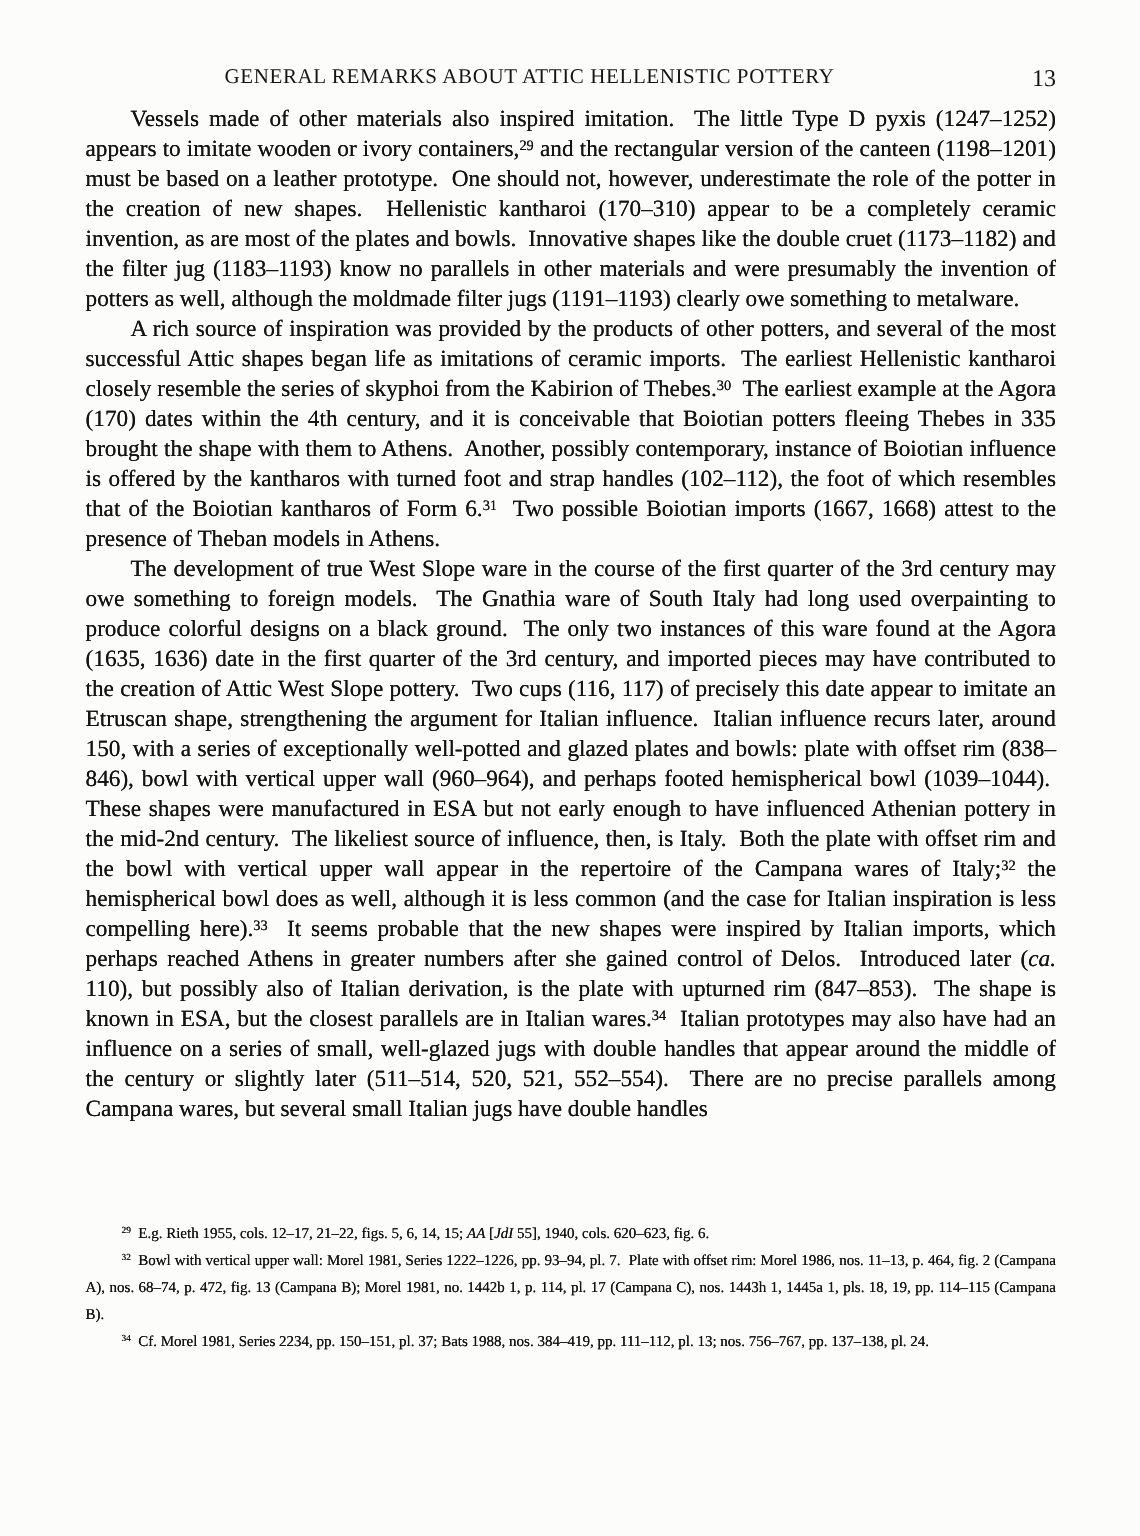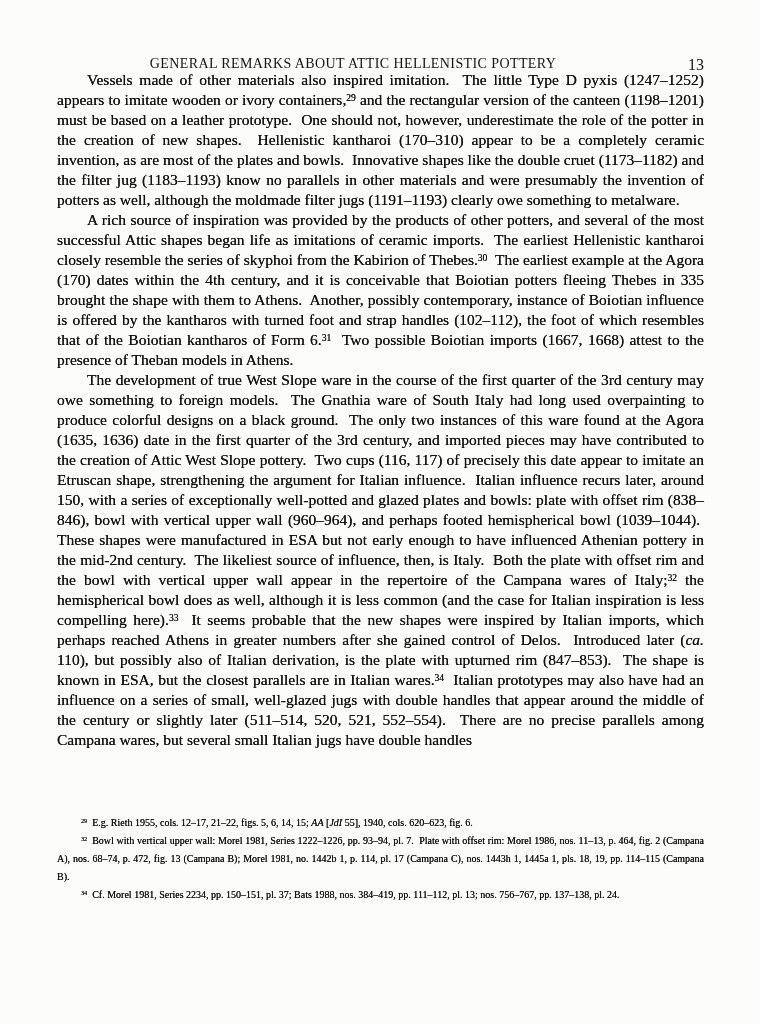--- a/index.html
+++ b/index.html
@@ -12,21 +12,21 @@
     width: 760px;
     height: 1024px;
     background: #fcfcfa;
     color: #161412;
     font-family: "Liberation Serif", serif;
     overflow: hidden;
   }
   
   .running-header {
     position: absolute;
-    top: 56px;
+    top: 44px;
     left: 57px;
     width: 647px;
     display: flex;
     align-items: center;
   }
   .header-title {
     flex: 1;
     text-align: center;
     padding-right: 55px;
     font-size: 14px;

